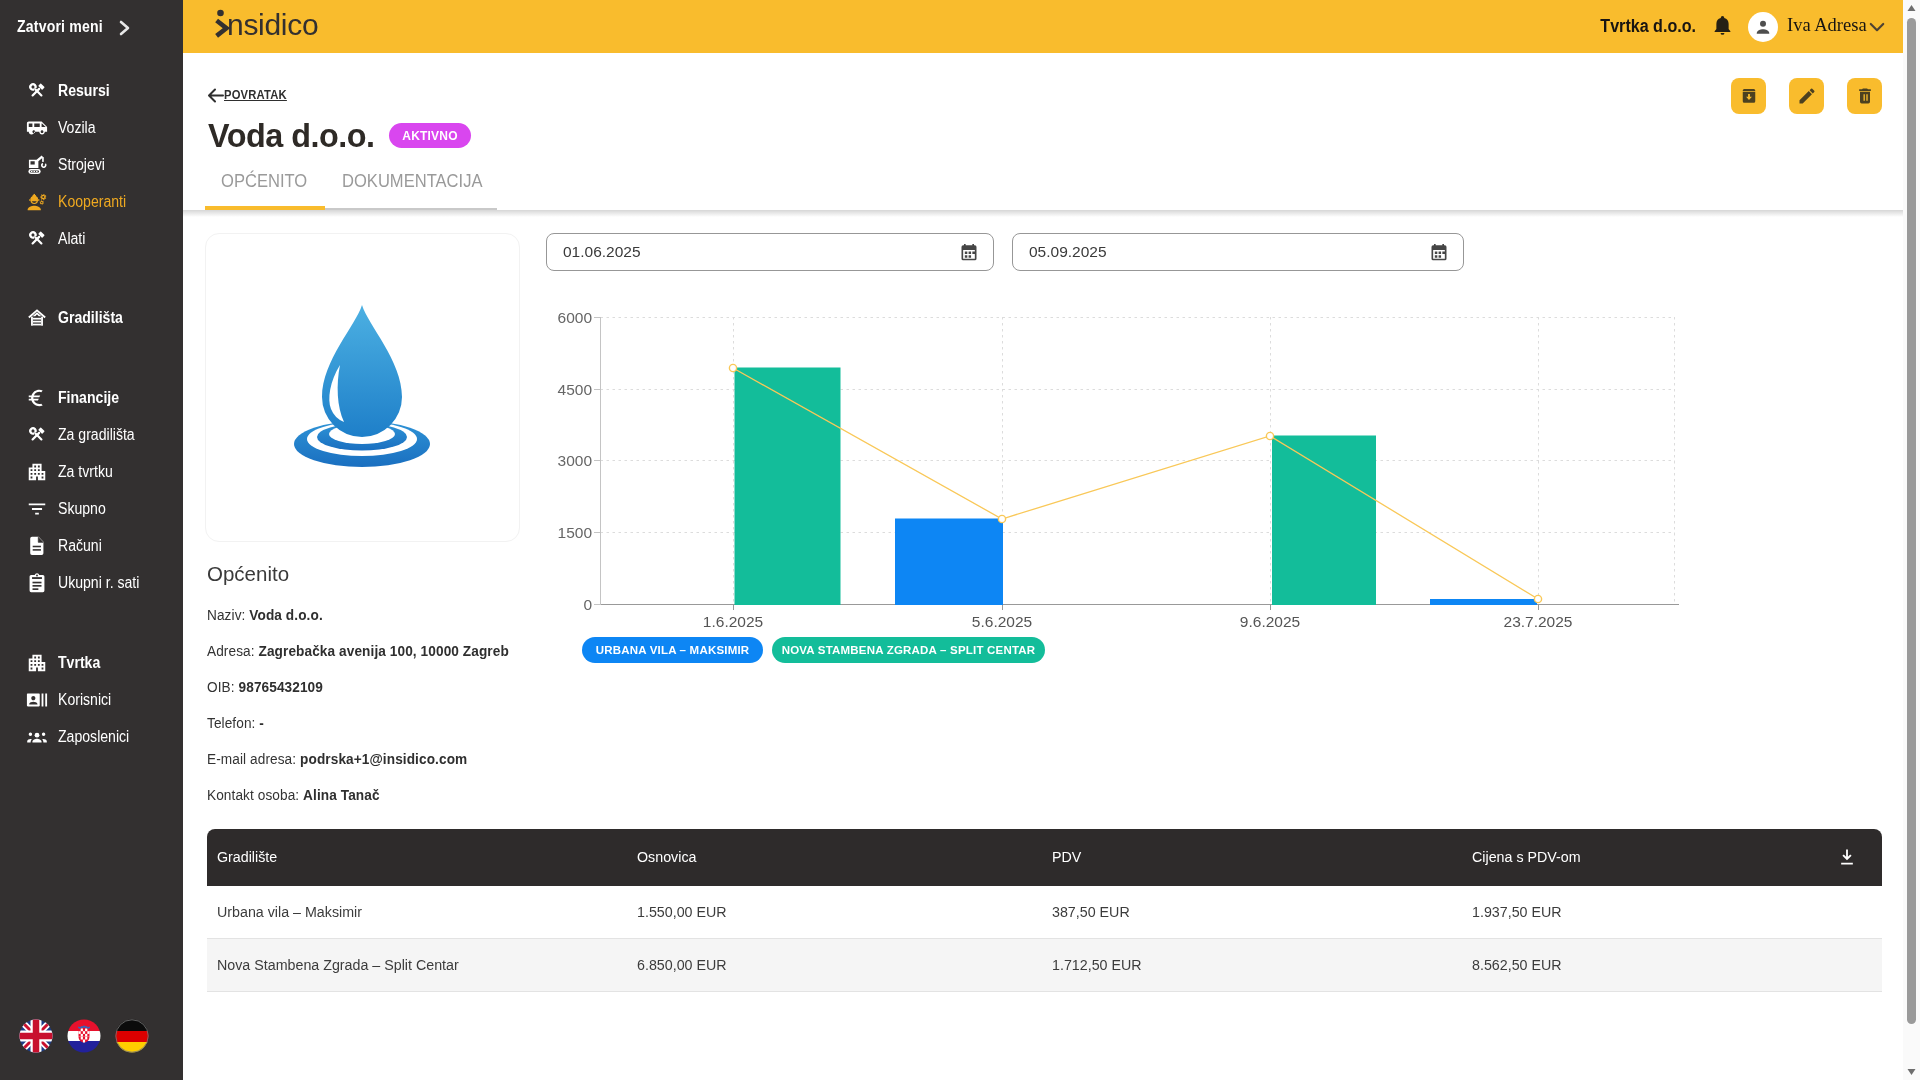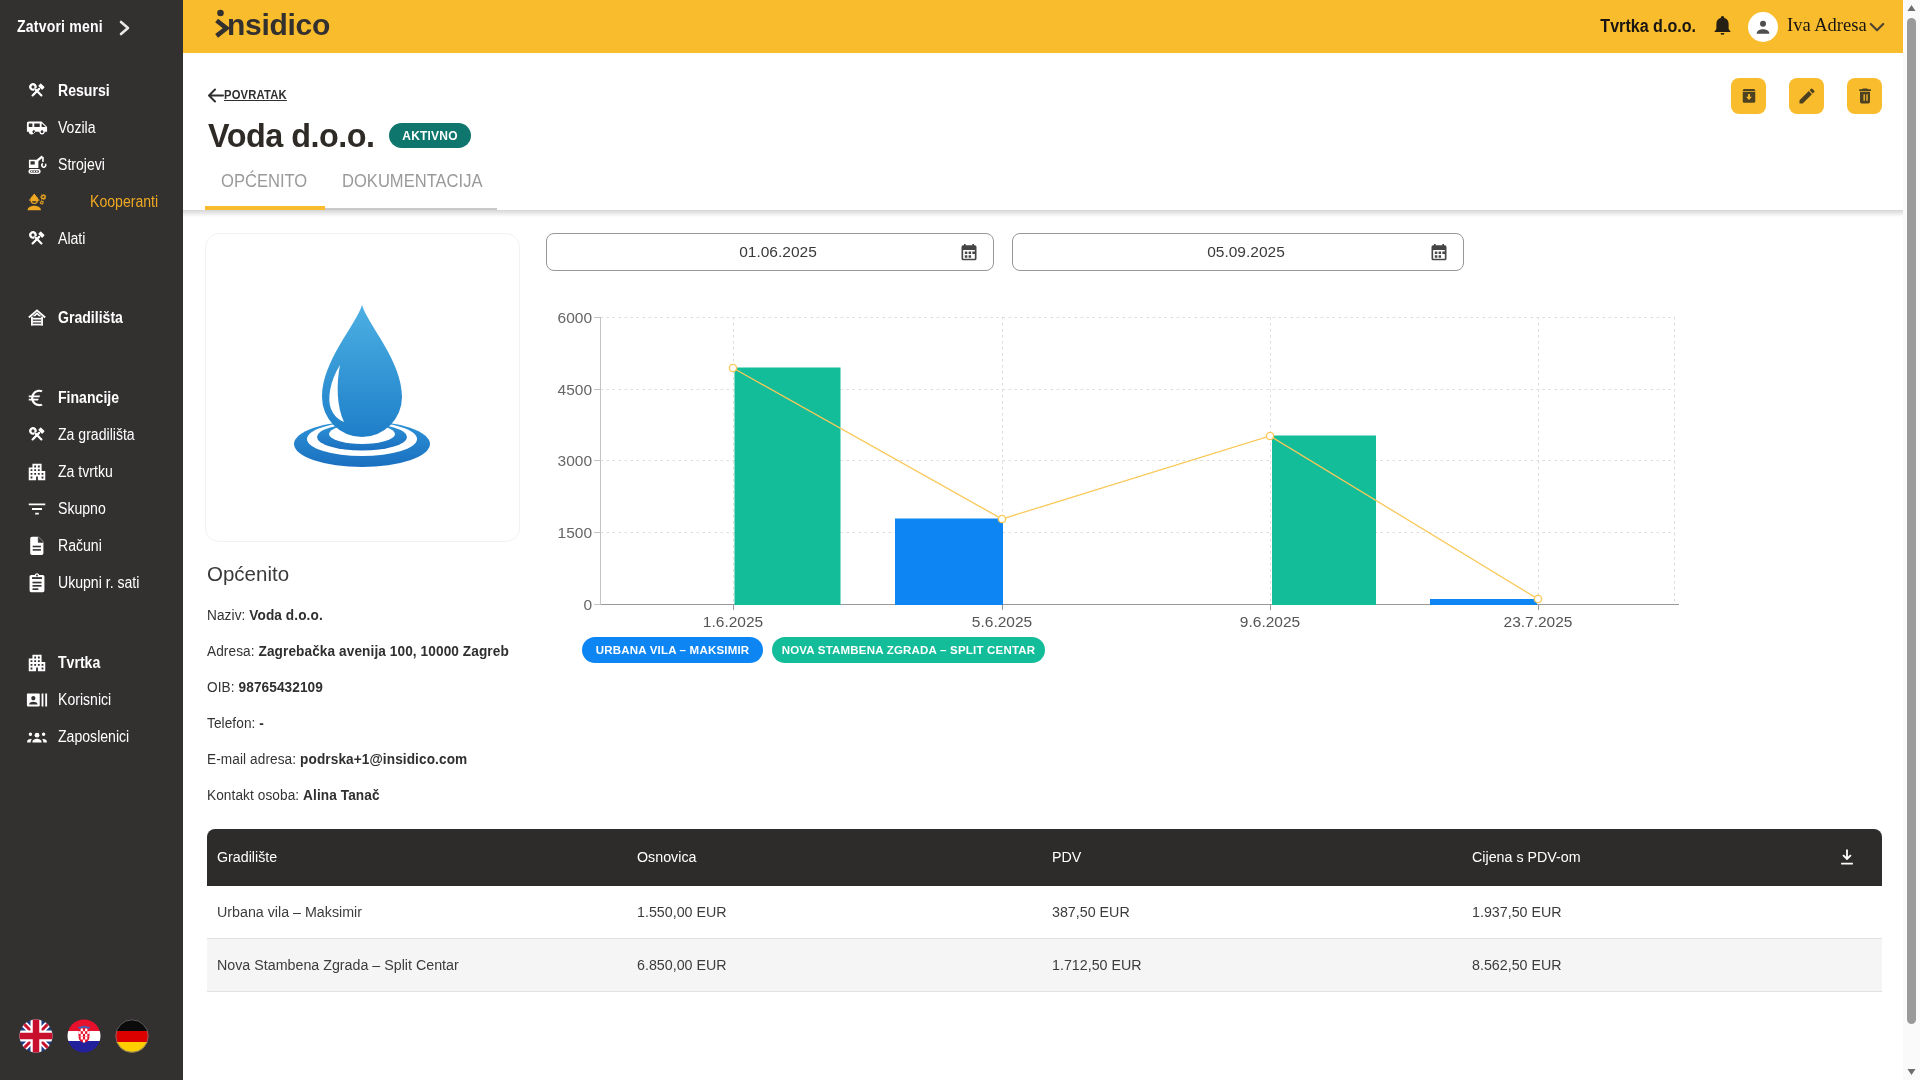--- a/index.html
+++ b/index.html
@@ -5,47 +5,47 @@
   html,body{margin:0;padding:0;}
   .app{position:relative;width:1920px;height:1080px;overflow:hidden;background:#fff;
        font-family:"Liberation Sans",sans-serif;color:#333;}
   .abs{position:absolute;}
   
   .sb{position:absolute;left:0;top:0;width:183px;height:1080px;background:#333030;}
   .mi{position:absolute;left:0;width:183px;height:36px;display:flex;align-items:center;color:#fff;}
   .mi svg{margin-left:26px;flex:none;}
   .mi span{margin-left:10px;white-space:nowrap;transform:scaleX(.88);transform-origin:left center;font-size:16px;}
   .mi.b span{font-weight:bold;}
-  .mi.act{color:#efa920;gap:32px;}
+  .mi.act{color:#efa920;}
   .zatvori{position:absolute;left:17px;top:18px;color:#fff;font-weight:bold;font-size:16px;letter-spacing:0.2px;transform:scaleX(.88);transform-origin:left top;}
   
   .top{position:absolute;left:183px;top:0;width:1720px;height:53px;background:#f9bc2d;}
-  .logo{position:absolute;left:227px;top:8px;font-size:30px;font-weight:bold;color:#333030;letter-spacing:-0.3px;}
+  .logo{position:absolute;left:227px;top:8px;font-size:30px;font-weight:normal;color:#333030;letter-spacing:-0.3px;}
   .tvrtka{position:absolute;right:224px;top:16px;font-size:17.5px;font-weight:bold;color:#181512;white-space:nowrap;transform:scaleX(.92);transform-origin:right top;}
   .user{position:absolute;left:1787px;top:15px;font-family:"Liberation Serif",serif;font-size:18.5px;color:#181512;white-space:nowrap;}
   
   .povratak{position:absolute;left:224px;top:88px;font-size:12.5px;font-weight:bold;letter-spacing:0.2px;color:#2f2f2f;text-decoration:underline;transform:scaleX(.9);transform-origin:left top;}
   .title{position:absolute;left:208px;top:117px;font-size:33.5px;font-weight:bold;color:#2e2a26;letter-spacing:-0.5px;transform:scaleX(.965);transform-origin:left top;}
-  .pill{position:absolute;left:389px;top:123px;width:82px;height:25px;border-radius:13px;background:#0f766e;color:#fff;
+  .pill{position:absolute;left:389px;top:123px;width:82px;height:25px;border-radius:13px;background:#d946ef;color:#fff;
         font-size:12px;font-weight:bold;letter-spacing:0.2px;display:flex;align-items:center;justify-content:center;}
   .tab{position:absolute;top:171px;font-size:18px;letter-spacing:0px;color:#9a9a9a;transform:scaleX(.92);transform-origin:left top;}
   .tabline-a{position:absolute;left:205px;top:206px;width:120px;height:3.5px;background:#f9bc2d;}
   .tabline-g{position:absolute;left:325px;top:207.5px;width:172px;height:2px;background:#c9c9c9;}
   .hshadow{position:absolute;left:183px;top:210px;width:1720px;height:7px;
            background:linear-gradient(rgba(0,0,0,0.16),rgba(0,0,0,0));}
   
   .abtn{position:absolute;top:78px;width:35px;height:36px;border-radius:8px;background:#f9bc2d;display:flex;align-items:center;justify-content:center;}
   
   .logocard{position:absolute;left:205px;top:233px;width:313px;height:307px;border:1px solid #f2f2f2;border-radius:14px;}
   .h2{position:absolute;left:207px;top:562px;font-size:20.5px;color:#3a3a3a;}
   .fld{position:absolute;left:207px;font-size:15.5px;color:#333;letter-spacing:0.1px;transform:scaleX(.88);transform-origin:left top;white-space:nowrap;}
   .fld b{color:#2f2f2f;}
   
   .dinp{position:absolute;top:233px;height:36px;border:1px solid #979797;border-radius:8px;background:#fff;
-        display:flex;align-items:center;font-size:15.5px;color:#3a3a3a;justify-content:center;}
+        display:flex;align-items:center;font-size:15.5px;color:#3a3a3a;}
   .dinp .t{margin-left:16px;}
   .dinp svg{position:absolute;right:14px;top:8px;}
   
   .chip{position:absolute;top:637px;height:26px;border-radius:13px;color:#fff;font-size:11.5px;font-weight:bold;
         letter-spacing:0.2px;display:flex;align-items:center;justify-content:center;white-space:nowrap;}
   
   .tbl{position:absolute;left:207px;top:829px;width:1675px;height:251px;}
   .thead{position:absolute;left:0;top:0;width:1675px;height:57px;background:#2e2b2b;border-radius:8px 8px 0 0;
          color:#fff;font-size:15.5px;}
   .thead div{position:absolute;top:19px;transform:scaleX(.92);transform-origin:left top;white-space:nowrap;}

